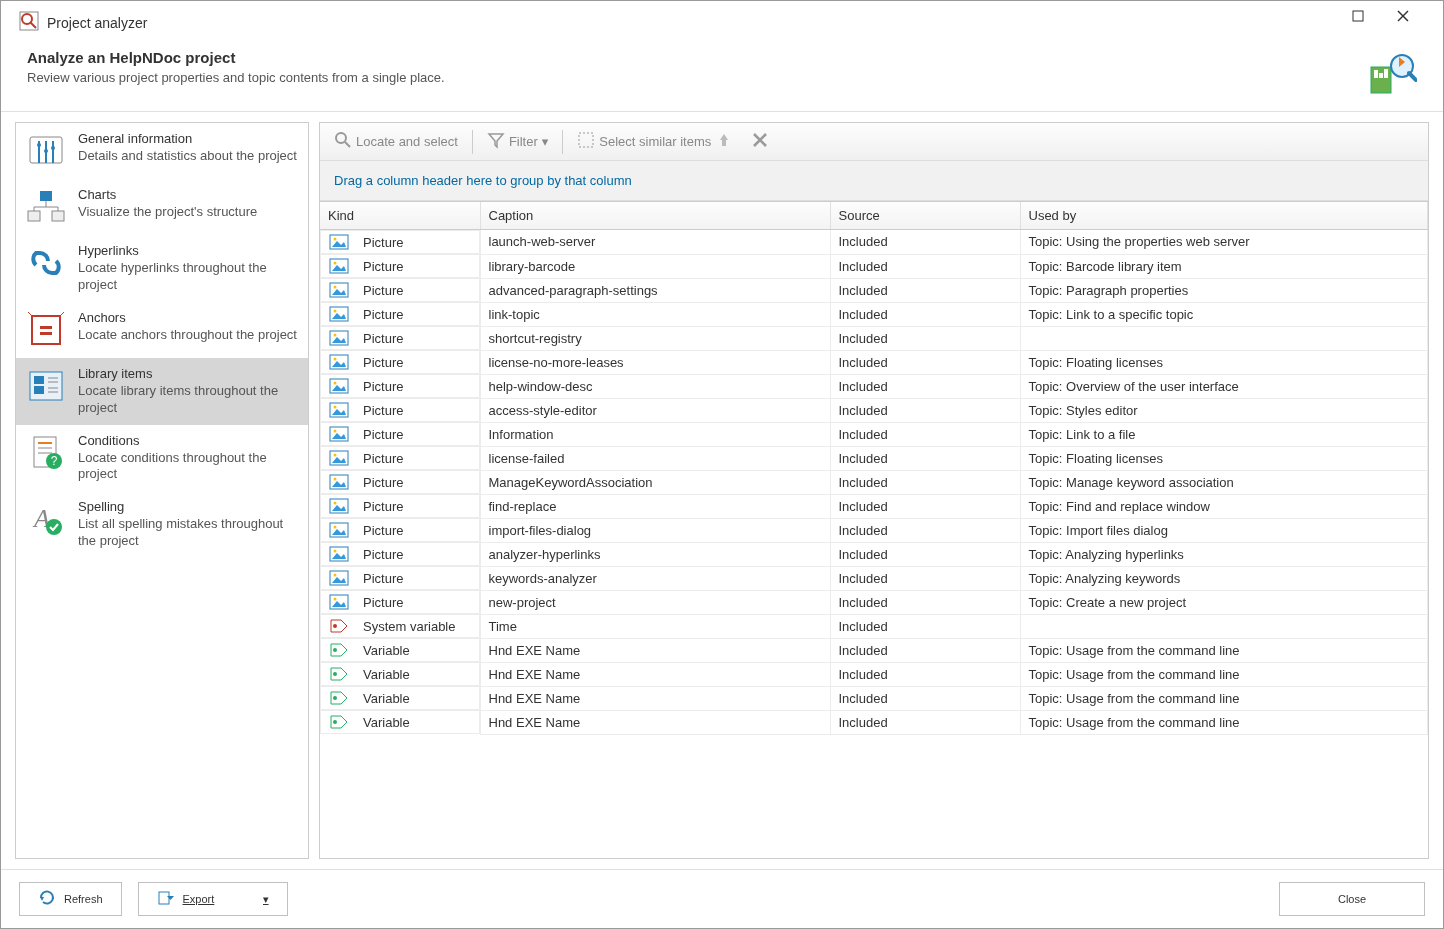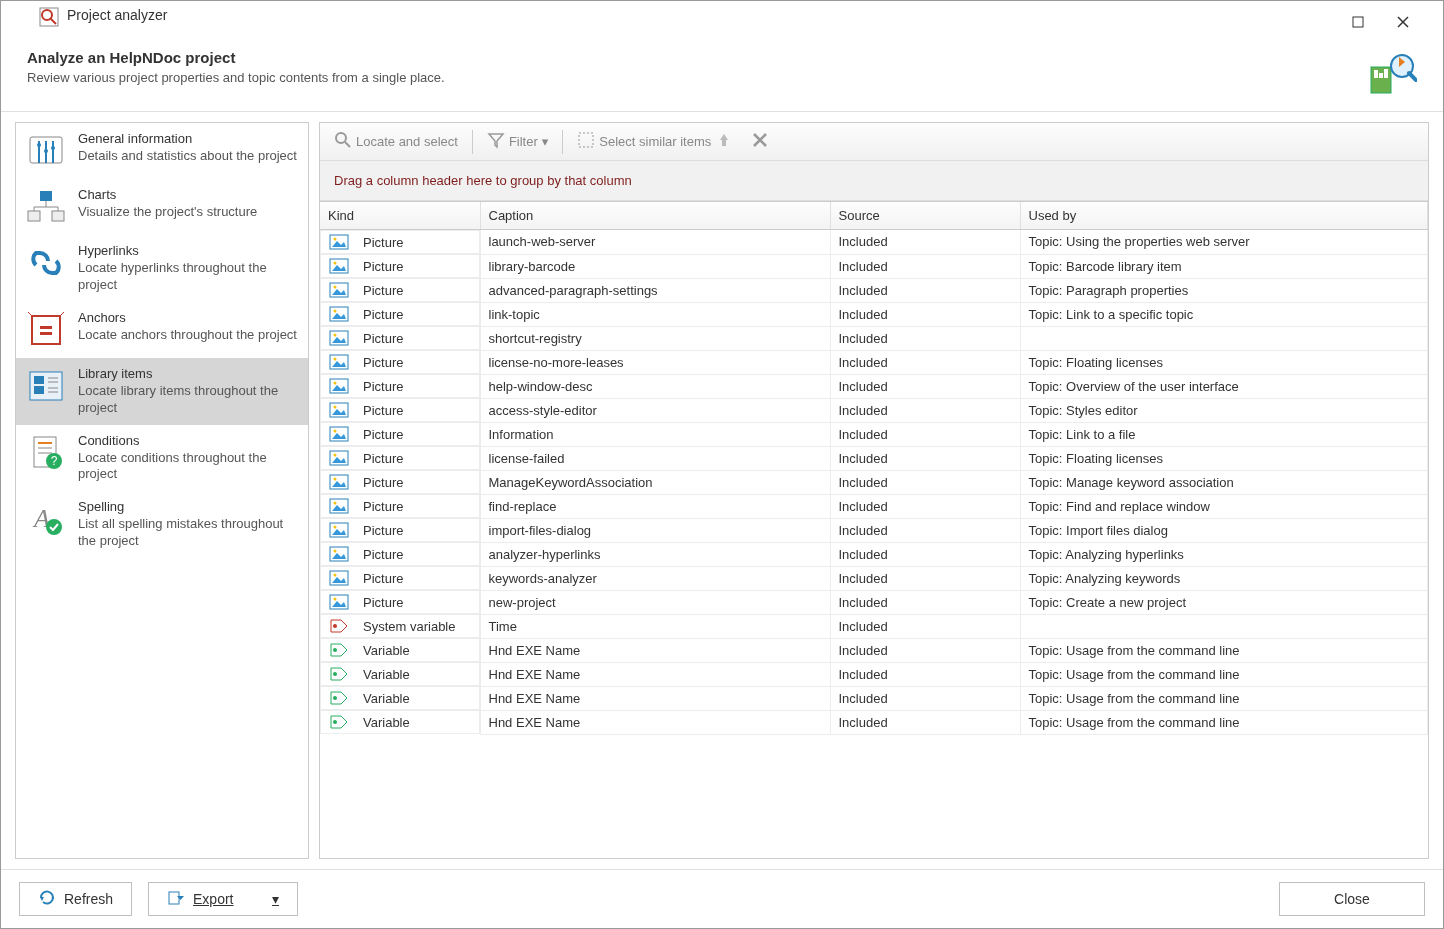--- a/index.html
+++ b/index.html
@@ -1,17 +1,17 @@
 <!DOCTYPE html>
 <html><head>
 <meta charset="utf-8">
 <style>
 * { box-sizing: border-box; margin: 0; padding: 0; }
 body { font-family: "Segoe UI", Tahoma, sans-serif; font-size: 13px; color: #333; background: #fff; width: 1444px; height: 929px; overflow: hidden; display: flex; flex-direction: column; border: 1px solid #999; }
-.title-bar { display: flex; align-items: flex-start; padding: 6px 18px; height: 36px; margin-left: 20px; }
+.title-bar { display: flex; align-items: flex-end; padding: 6px 18px; height: 36px; }
 .title-bar .app-icon { width: 20px; height: 20px; margin-right: 8px; position: relative; }
 .title-bar .app-title { flex: 1; font-size: 14px; color: #333; }
 .title-bar .win-btn { width: 45px; height: 30px; display: flex; align-items: center; justify-content: center; cursor: pointer; color: #333; font-size: 14px; }
 .header-strip { padding: 12px 26px 14px 26px; display: flex; align-items: flex-start; border-bottom: 1px solid #e0e0e0; }
 .header-strip .header-text { flex: 1; }
 .header-strip h2 { font-size: 15px; font-weight: 700; color: #333; margin-bottom: 4px; }
 .header-strip p { font-size: 13px; color: #555; }
 .header-strip .big-icon { width: 48px; height: 48px; }
 .content-wrapper { flex: 1; padding: 10px 14px; display: flex; gap: 0; overflow: hidden; }
 .sidebar { width: 294px; border: 1px solid #ccc; overflow-y: auto; background: #fff; }
@@ -19,29 +19,29 @@
 .sidebar-item.active { background: #d6d6d6; }
 .sidebar-item .sbi-icon { width: 40px; height: 40px; flex-shrink: 0; }
 .sidebar-item .sbi-text { flex: 1; }
 .sidebar-item .sbi-title { font-size: 13px; color: #333; margin-bottom: 2px; }
 .sidebar-item .sbi-desc { font-size: 13px; color: #555; line-height: 1.3; }
 .main-area { flex: 1; display: flex; flex-direction: column; margin-left: 10px; border: 1px solid #ccc; overflow: hidden; }
 .toolbar { display: flex; align-items: center; padding: 4px 6px; background: linear-gradient(#fdfdfd,#f0f0f0); border-bottom: 1px solid #ddd; height: 38px; gap: 2px; }
 .toolbar .tb-btn { display: flex; align-items: center; gap: 4px; padding: 4px 8px; cursor: pointer; color: #888; border-radius: 2px; }
 .toolbar .tb-btn svg { width:18px; height:18px; }
 .toolbar .tb-sep { width:1px; height:24px; background:#ccc; margin:0 4px; }
-.group-strip { background: #f1f1f1; border-bottom: 1px solid #ddd; padding: 12px 14px; color: #7f1d1d; font-size: 13px; }
+.group-strip { background: #f1f1f1; border-bottom: 1px solid #ddd; padding: 12px 14px; color: #0369a1; font-size: 13px; }
 .grid { flex: 1; overflow-y: auto; overflow-x: hidden; border-top: 1px solid #ccc; }
 .grid table { width: 100%; border-collapse: collapse; table-layout: fixed; }
 .grid th { text-align: left; font-weight: 400; padding: 6px 8px; background: linear-gradient(#fdfdfd,#f3f3f3); border-right: 1px solid #e0e0e0; border-bottom: 1px solid #ccc; font-size: 13px; position: sticky; top: 0; }
 .grid td { padding: 3px 8px; border: 1px solid #edecec; font-size: 13px; white-space: nowrap; overflow: hidden; text-overflow: ellipsis; }
 .grid td.kind-cell { display: flex; align-items: center; gap: 14px; }
 .kind-icon { width: 20px; height: 16px; display: inline-flex; align-items: center; justify-content: center; flex-shrink:0; }
 .footer { padding: 12px 18px; border-top: 1px solid #e0e0e0; display: flex; align-items: center; gap: 16px; background: #fff; }
-.footer .btn { height: 34px; border: 1px solid #c0c0c0; background: #fff; padding: 0 18px; display: flex; align-items: center; gap: 8px; cursor: pointer; font-size: 14px; }
+.footer .btn { height: 34px; border: 1px solid #c0c0c0; background: #fff; padding: 0 18px; display: flex; align-items: center; gap: 8px; cursor: pointer; font-size: 11px; }
 .footer .btn.export { width: 150px; justify-content: center; position: relative; text-decoration: underline; }
 .footer .btn.export .caret { margin-left: auto; }
 .footer .spacer { flex: 1; }
 .footer .btn.close { width: 146px; justify-content: center; }
 .col-kind { width: 160px; }
 .col-caption { width: 350px; }
 .col-source { width: 190px; }
 .col-usedby { width: auto; }
 </style>
 </head>

